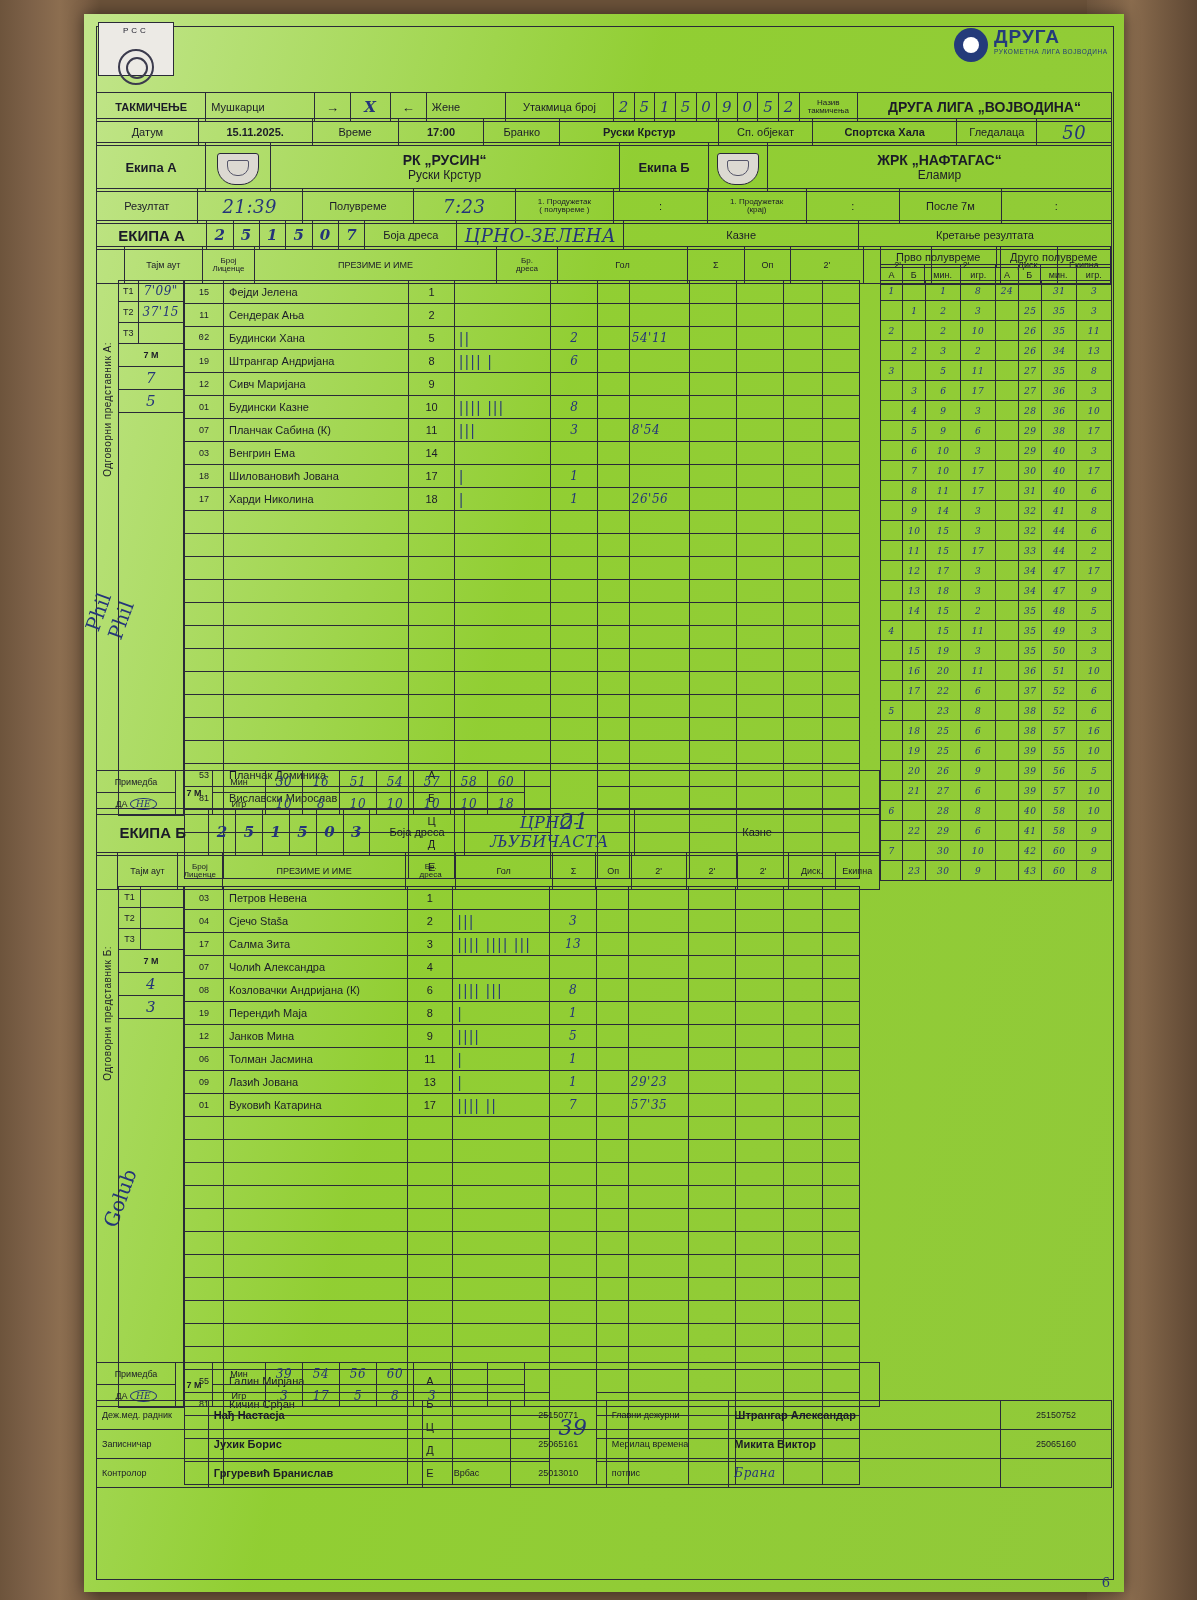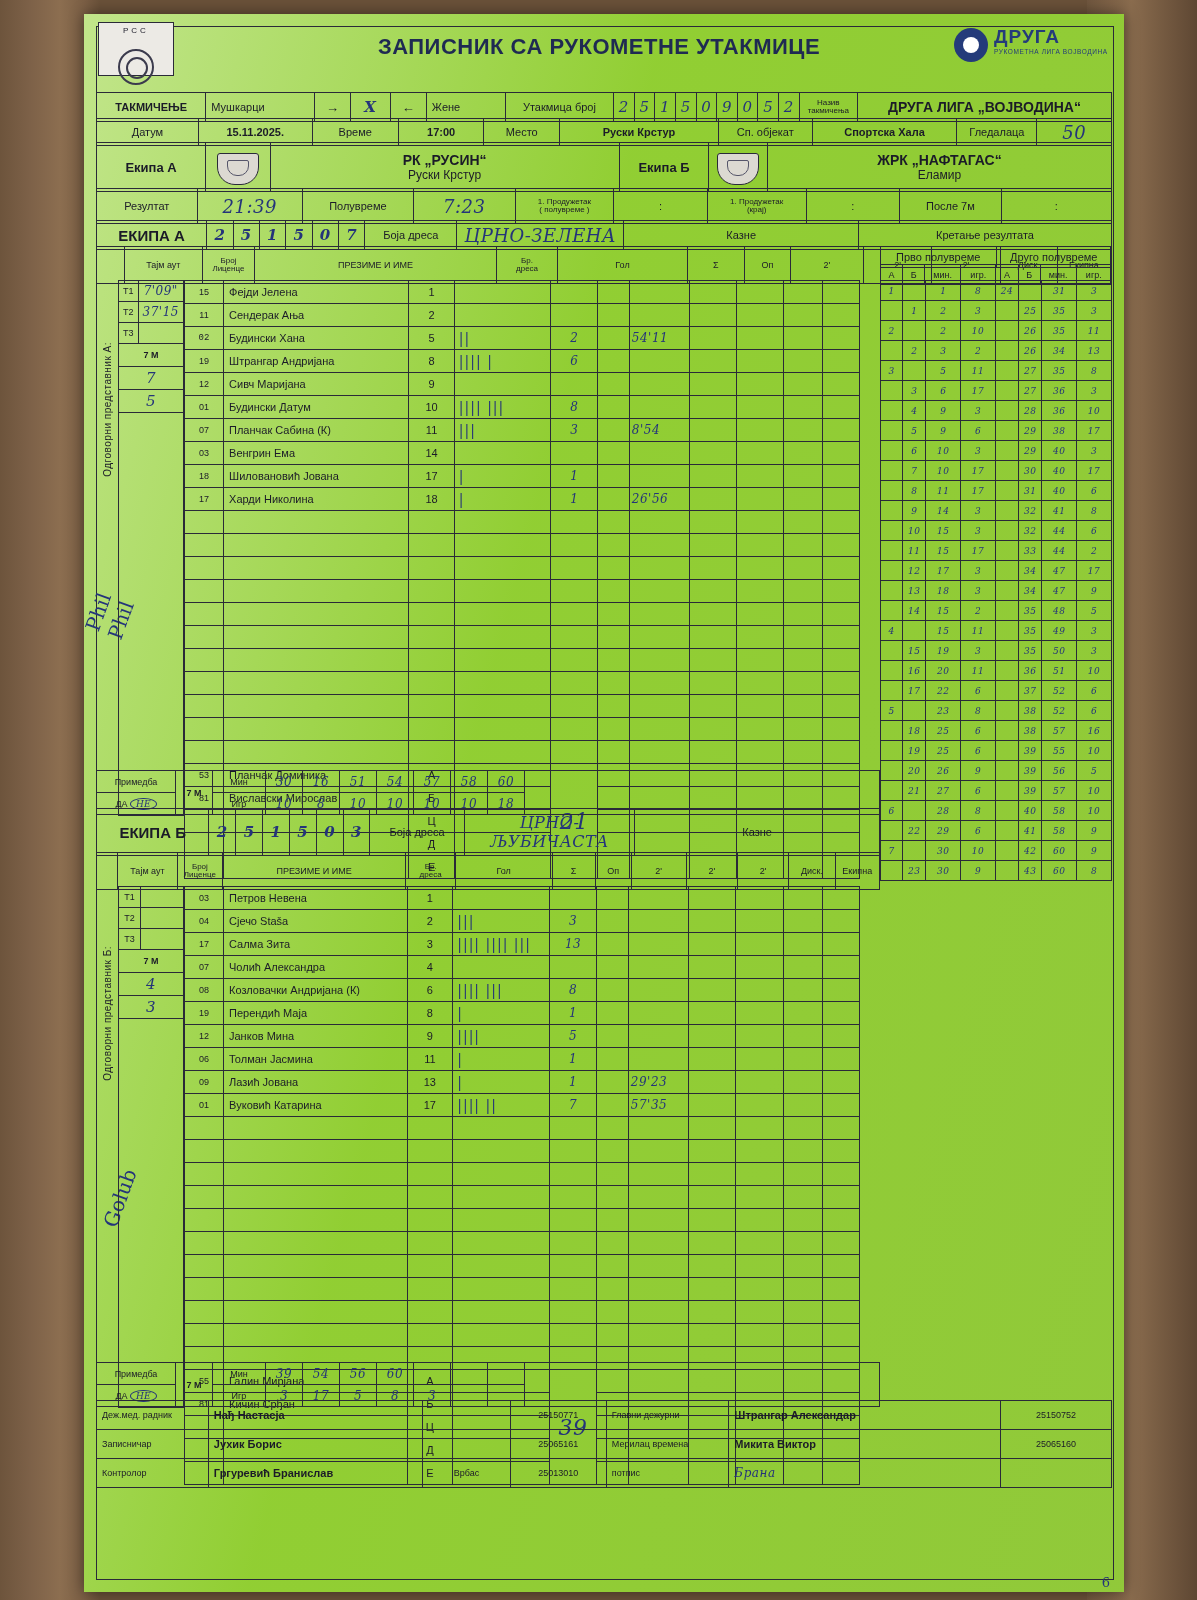--- a/index.html
+++ b/index.html
@@ -125,21 +125,20 @@
 <div class="desk-right"></div>
 
 <div class="paper">
   <div class="frame"></div>
 
   <div class="hdr">
     <div class="logo-left">
       <div class="lbl">РСС</div>
       <div class="ring"></div>
     </div>
-    <div class="title">ЗАПИСНИК СА РУКОМЕТНЕ УТАКМИЦЕ</div>
     <div class="logo-right">
       <div class="circ"></div>
       <div class="t1">ДРУГА</div>
       <div class="t2">РУКОМЕТНА ЛИГА ВОЈВОДИНА</div>
     </div>
   </div>
 
   <table class="rowtbl" style="left:12px;top:78px;width:1016px;">
     <tbody>
         <tr>
@@ -165,21 +164,21 @@
   </tbody>
     </table>
 
   <table class="rowtbl" style="left:12px;top:104px;width:1016px;">
     <tbody>
         <tr>
       <td class="bd cl" style="width:108px;height:24px;">Датум</td>
       <td class="bd cl b" style="width:118px;">15.11.2025.</td>
       <td class="bd cl" style="width:90px;">Време</td>
       <td class="bd cl b" style="width:90px;">17:00</td>
-      <td class="bd cl" style="width:78px;">Место</td>
+      <td class="bd cl" style="width:78px;">Бранко</td>
       <td class="bd cl b" style="width:172px;">Руски Крстур</td>
       <td class="bd cl" style="width:98px;">Сп. објекат</td>
       <td class="bd cl b" style="width:154px;">Спортска Хала</td>
       <td class="bd cl" style="width:80px;">Гледалаца</td>
       <td class="bd cl hand hand-l" style="width:78px;">50</td>
     </tr>
   </tbody>
     </table>
 
   <table class="rowtbl" style="left:12px;top:128px;width:1016px;">
@@ -687,21 +686,21 @@
           <td class="bd cl hand hand-s" style="width:48px;"></td>
           <td class="bd" style="width:38px;"></td>
           <td class="bd hand hand-s" style="width:62px;padding-left:2px;"></td>
           <td class="bd" style="width:58px;"></td>
           <td class="bd" style="width:58px;"></td>
           <td class="bd" style="width:48px;"></td>
           <td class="bd" style="width:44px;"></td>
         </tr>
         <tr>
           <td class="bd cl sm" style="width:44px;height:20px;">01</td>
-          <td class="bd lt" style="width:212px;">Будински Датум</td>
+          <td class="bd lt" style="width:212px;">Будински Казне</td>
           <td class="bd cl" style="width:52px;">10</td>
           <td class="bd tallies" style="width:112px;padding-left:4px;">||||  |||</td>
           <td class="bd cl hand hand-s" style="width:48px;">8</td>
           <td class="bd" style="width:38px;"></td>
           <td class="bd hand hand-s" style="width:62px;padding-left:2px;"></td>
           <td class="bd" style="width:58px;"></td>
           <td class="bd" style="width:58px;"></td>
           <td class="bd" style="width:48px;"></td>
           <td class="bd" style="width:44px;"></td>
         </tr>

